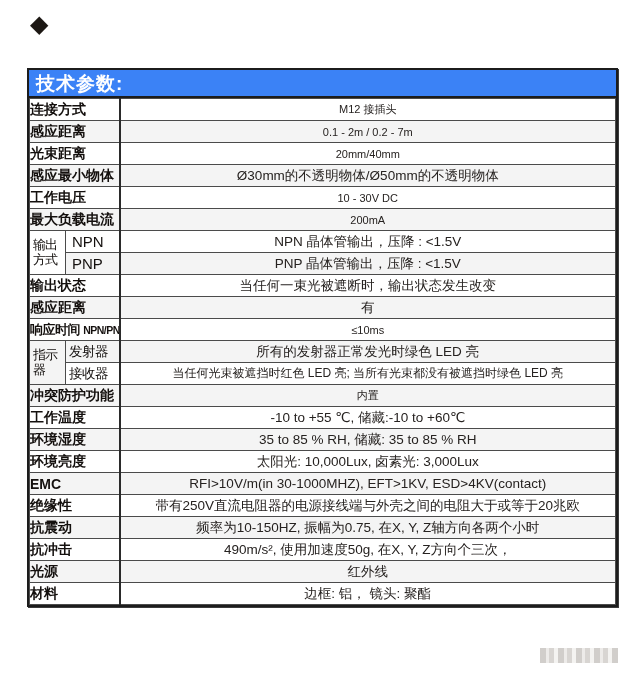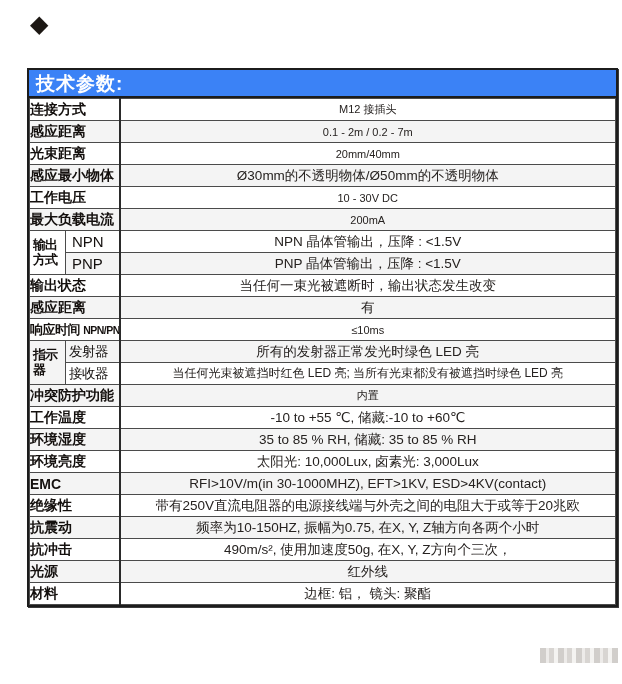--- a/index.html
+++ b/index.html
@@ -21,21 +21,21 @@
                   border-bottom:2px solid #1c1c1c; }
 
   table { border-collapse:collapse; table-layout:fixed; width:100%; }
   col.c1 { width:36px; } col.c2 { width:54px; } col.c3 { width:auto; }
   td { border:1px solid #4b4b4b; height:22px; vertical-align:middle; overflow:hidden;
        white-space:nowrap; color:#262220; }
   tr:nth-child(even) td { background:#f4f4f4; }
 
   td.label { font-weight:bold; font-size:14px; color:#14100e;
              border-right:2px solid #2a2a2a; }
-  td.grp   { font-weight:bold; font-size:13px; letter-spacing:-1px; padding-left:3px;
+  td.grp   { font-weight:normal; font-size:13px; letter-spacing:-1px; padding-left:3px;
              color:#14100e; white-space:normal; line-height:1.15; }
   td.sub   { font-size:15px; padding-left:6px; color:#14100e;
              border-right:2px solid #2a2a2a; }
   td.sub.cn{ font-weight:normal; font-size:13.5px; padding-left:3px; letter-spacing:-0.5px;margin-top:18px; }
   td.value { text-align:center; font-size:13.5px; }
   td.value.lg { font-size:11px; }
   td.value.sm { font-size:12px; }
   tr.row-resp td.label { font-size:13px; letter-spacing:-0.5px; }
   .suffix { font-size:10.5px; font-weight:bold; letter-spacing:-0.5px; }
 

